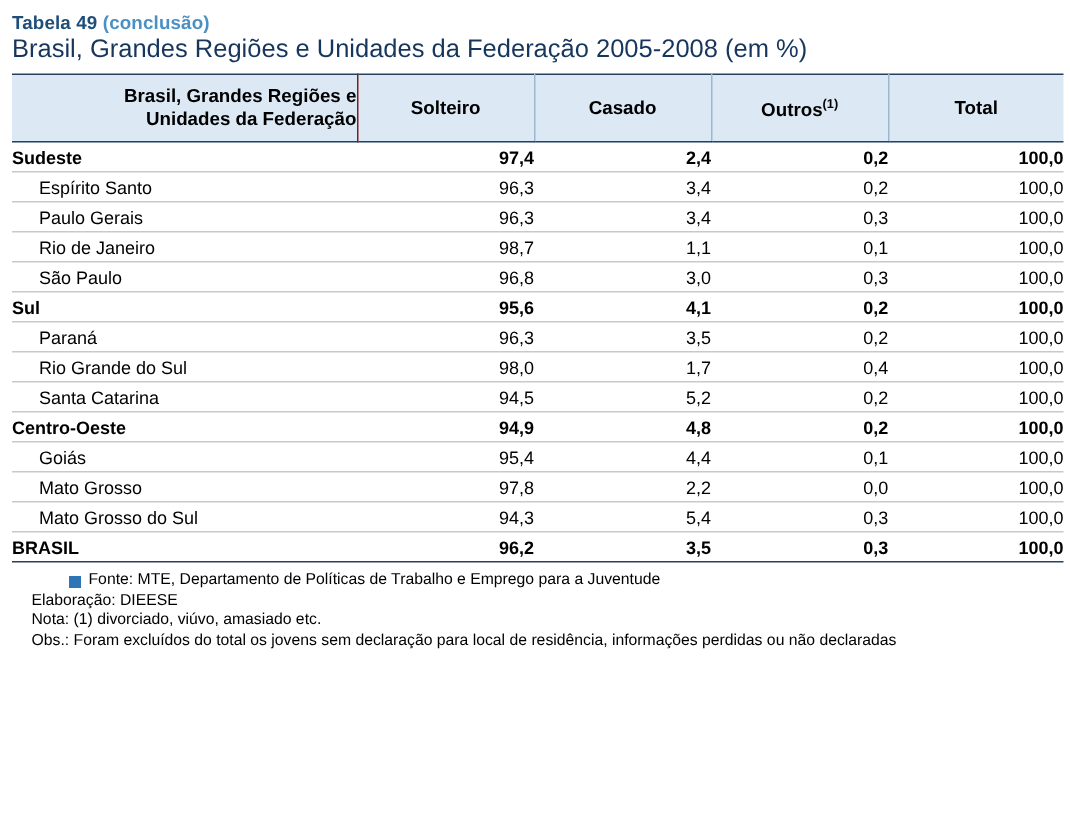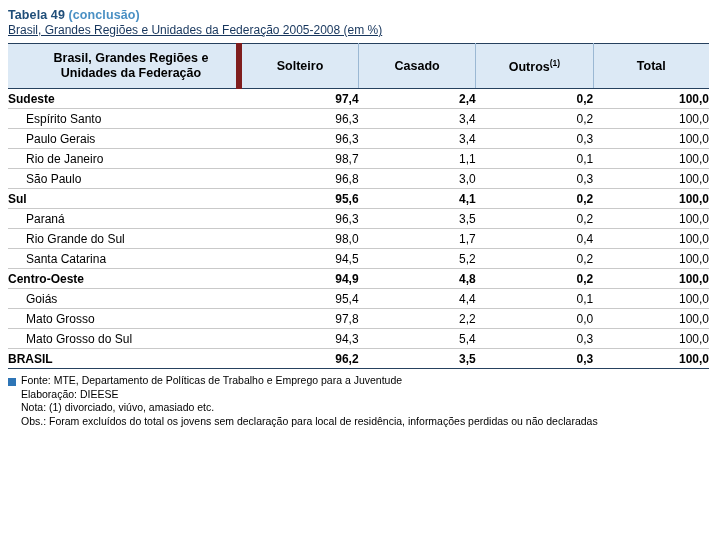--- a/index.html
+++ b/index.html
@@ -33,24 +33,23 @@
     font-weight: bold;
   }
   .title {
     font-size: 15.5px;
     font-weight: bold;
     color: #17365d;
     margin: 0 0 2px 2px;
     letter-spacing: 0.1px;
   }
   .subtitle {
-    font-size: 12px;
+    font-size: 17px;
     color: #17365d;
     margin: 0 0 6px 2px;
-    text-decoration: underline;
   }
 
   table.data {
     width: 701px;
     border-collapse: collapse;
     font-size: 12px;
     margin-left: 2px;
   }
   table.data th, table.data td {
     padding: 0;
@@ -59,25 +58,25 @@
   thead th {
     background: #dce9f5;
     border-top: 1.5px solid #26415e;
     border-bottom: 1.5px solid #26415e;
     font-weight: bold;
     font-size: 12.5px;
     color: #000;
     height: 44px;
   }
   thead th.rowhead {
-    text-align: center;
+    text-align: right;
     padding-left: 18px;
     line-height: 15px;
     width: 218px;
-    border-right: 6px solid #7f1d1d;
+    border-right: 1px solid #7f1d1d;
   }
   thead th.num {
     text-align: center;
     width: 120px;
     border-right: 1px solid #9bb8d3;
   }
   thead th.num.last {
     border-right: none;
     margin-left: 12px;
   }
@@ -112,20 +111,21 @@
 
   .notes {
     margin: 5px 0 0 2px;
     font-size: 10.5px;
     line-height: 13.5px;
     color: #000;
   }
   .notes .src {
     display: flex;
     align-items: center;
+    margin-left: 38px;
   }
   .bullet {
     display: inline-block;
     width: 8px;
     height: 8px;
     background: #2e75b6;
     margin: 2px 5px 0 0;
     flex: 0 0 auto;
   }
   .notes .ind {

